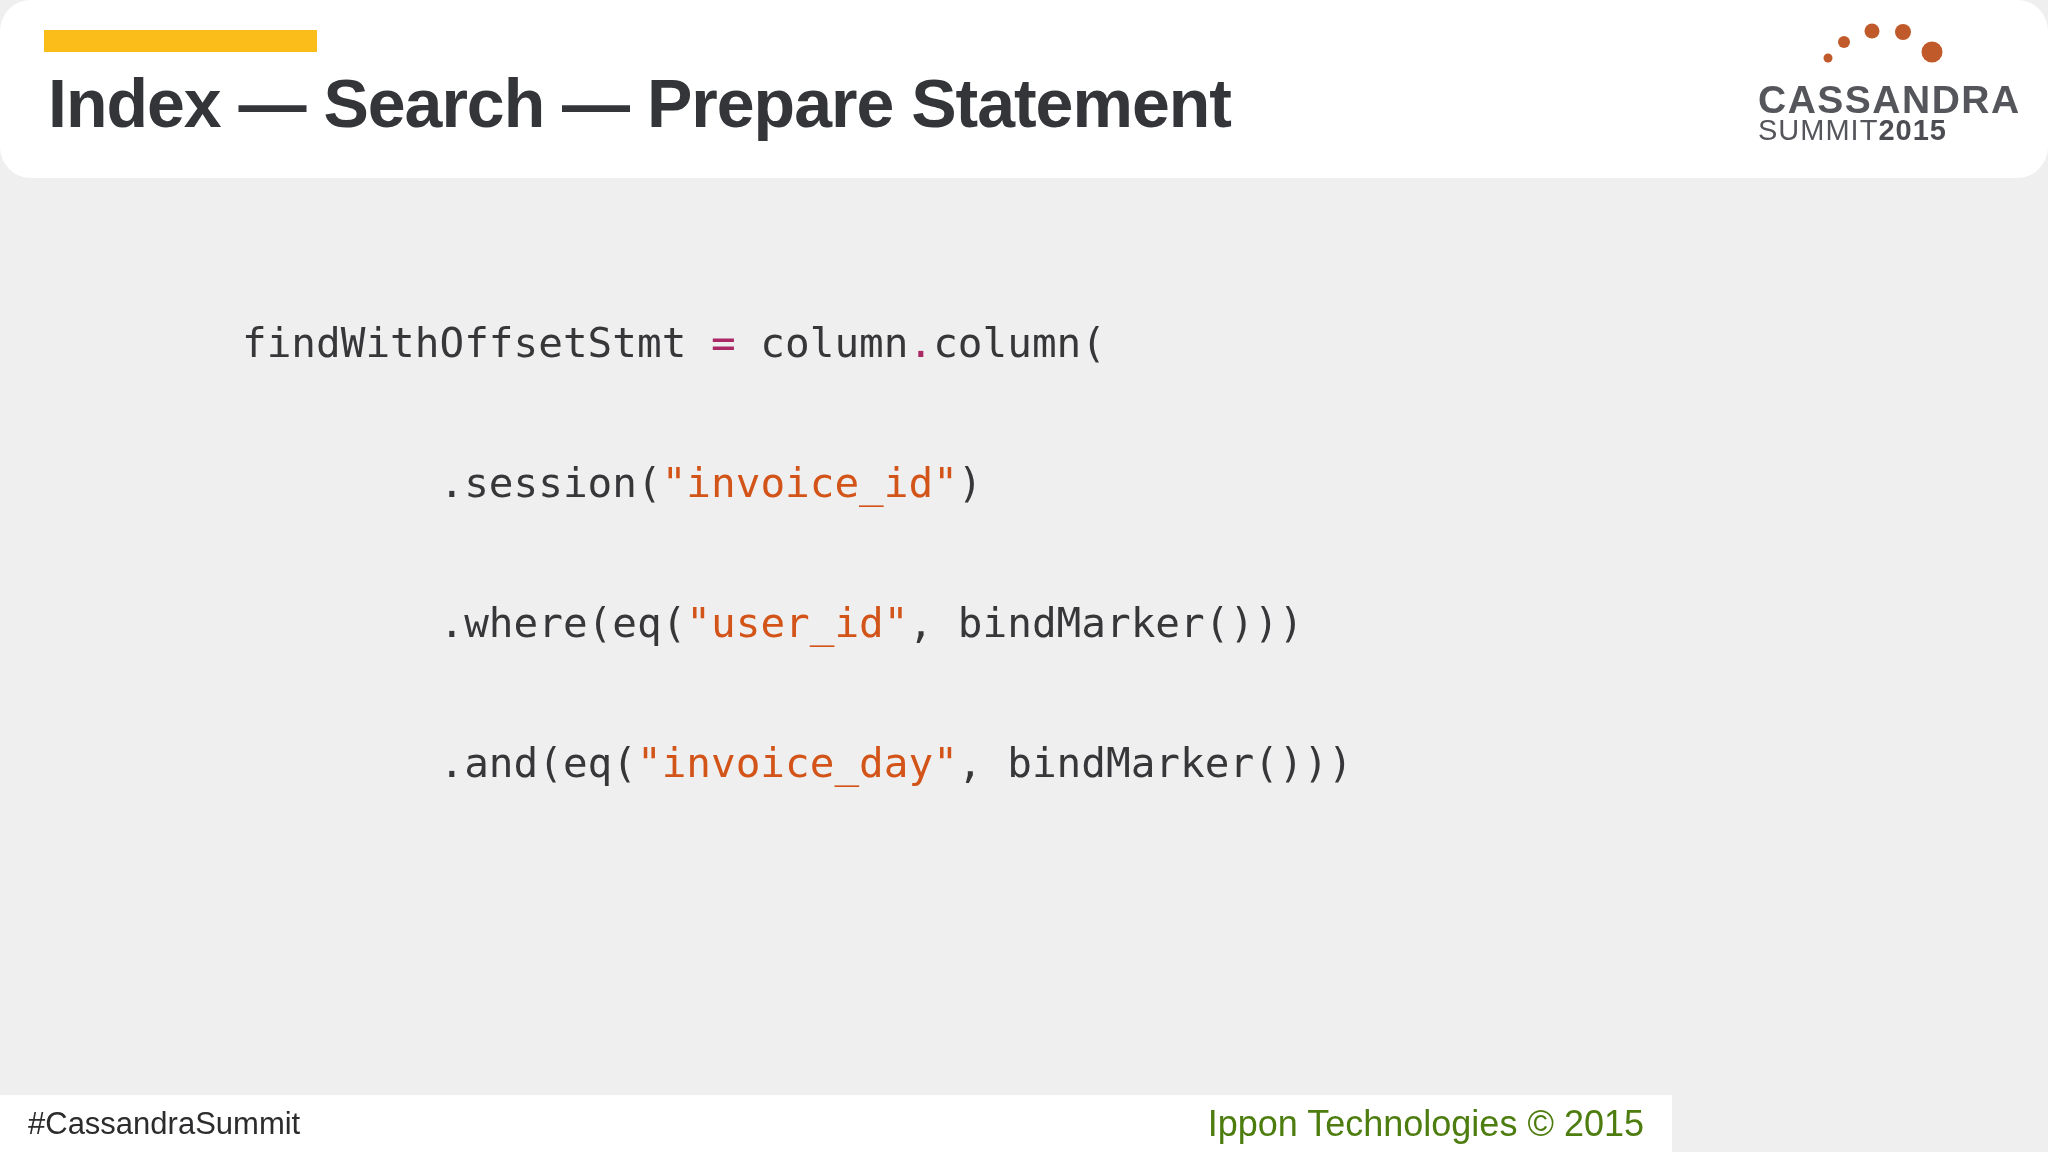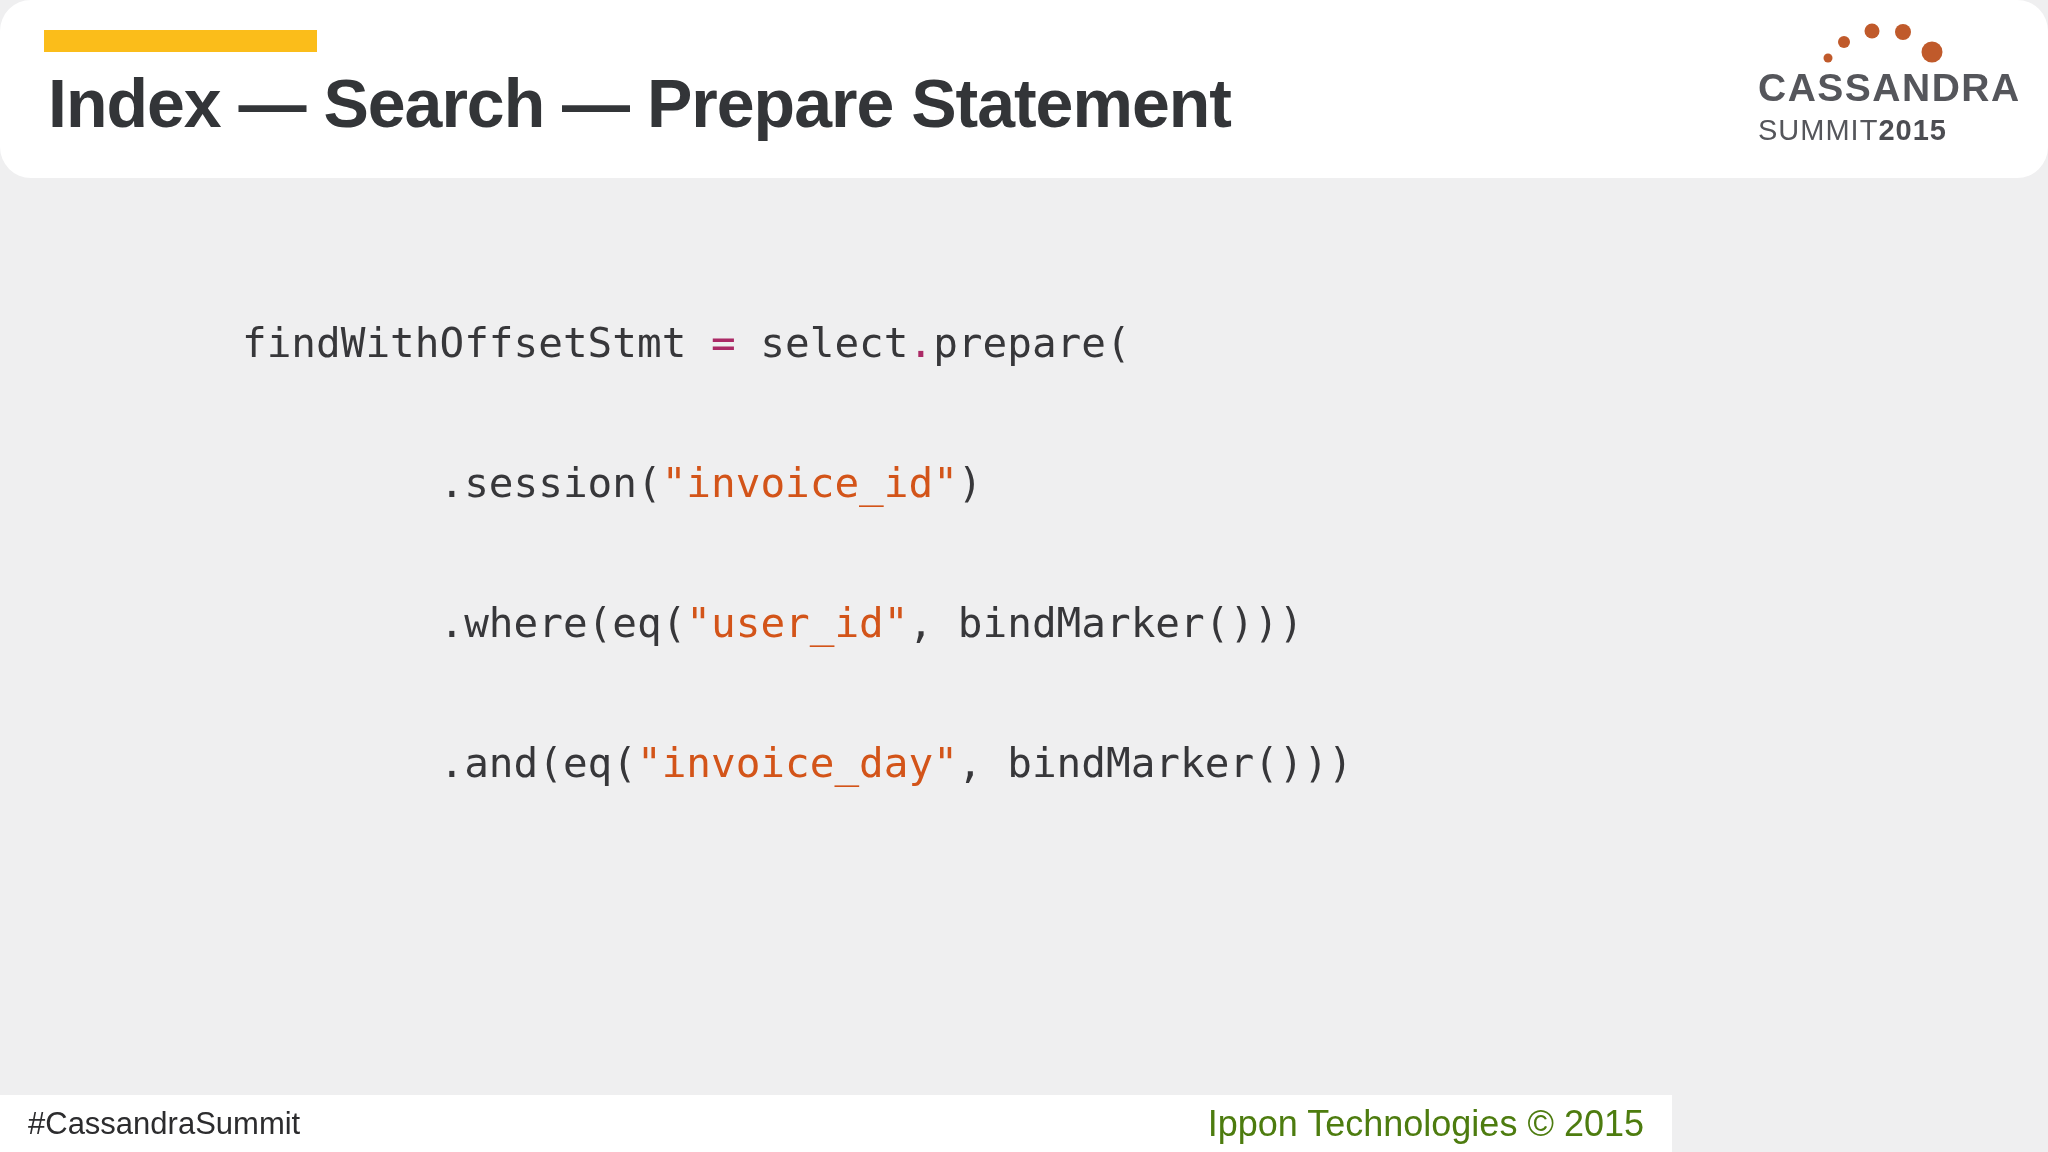--- a/index.html
+++ b/index.html
@@ -24,21 +24,21 @@
     font-size:68px;font-weight:bold;letter-spacing:-1px;
     color:#333538;white-space:nowrap;
   }
 
   
   .logo{
     position:absolute;top:8px;right:34px;width:260px;height:164px;
   }
   .logo-dots{position:absolute;left:0;top:4px;width:260px;height:60px;}
   .logo-line1{
-    position:absolute;left:4px;top:58px;
+    position:absolute;left:4px;top:70px;
     font-size:39px;font-weight:bold;letter-spacing:1.5px;color:#55565b;
     white-space:nowrap;
   }
   .logo-line2{
     position:absolute;left:4px;top:106px;
     font-size:29px;letter-spacing:1px;color:#55565b;white-space:nowrap;
   }
   .logo-line2 .bold{font-weight:bold;color:#4c4d52;}
 
   
@@ -75,21 +75,21 @@
       <circle cx="90" cy="30" r="6" fill="#c05a2b"></circle>
       <circle cx="118" cy="19" r="7.5" fill="#c05a2b"></circle>
       <circle cx="149" cy="20" r="8" fill="#c05a2b"></circle>
       <circle cx="178" cy="40" r="10.5" fill="#c05a2b"></circle>
     </svg>
     <div class="logo-line1">CASSANDRA</div>
     <div class="logo-line2"><span>SUMMIT</span><span class="bold">2015</span></div>
   </div>
 </div>
 
-<pre class="code-block"><div class="code-line"><span>findWithOffsetStmt </span><span class="tok-op">=</span><span> select</span><span class="tok-op">.</span><span>prepare(</span></div>
+<pre class="code-block"><div class="code-line"><span>findWithOffsetStmt </span><span class="tok-op">=</span><span> column</span><span class="tok-op">.</span><span>column(</span></div>
 <div class="code-line"><span>        .session(</span><span class="tok-str">"invoice_id"</span><span>)</span></div>
 <div class="code-line"><span>        .where(eq(</span><span class="tok-str">"user_id"</span><span>, bindMarker()))</span></div>
 <div class="code-line"><span>        .and(eq(</span><span class="tok-str">"invoice_day"</span><span>, bindMarker()))</span></div>
 <div class="code-line"></div>
 
 
 </pre>
 
 <div class="slide-footer">
   <div class="footer-hashtag">#CassandraSummit</div>

